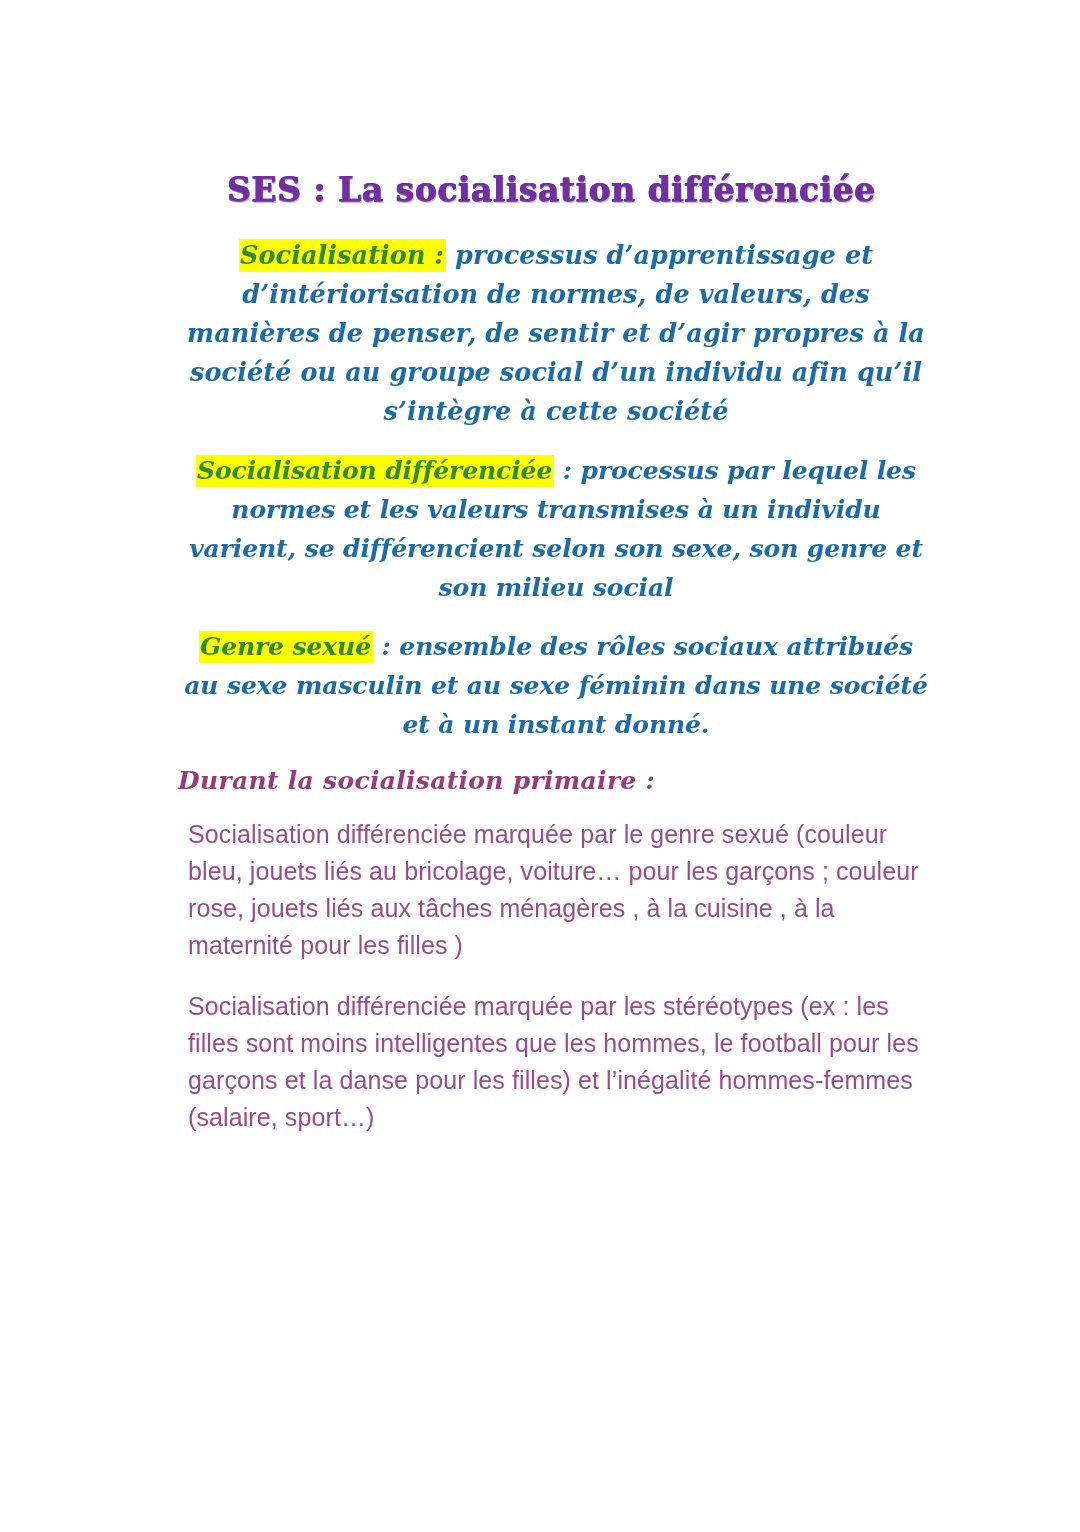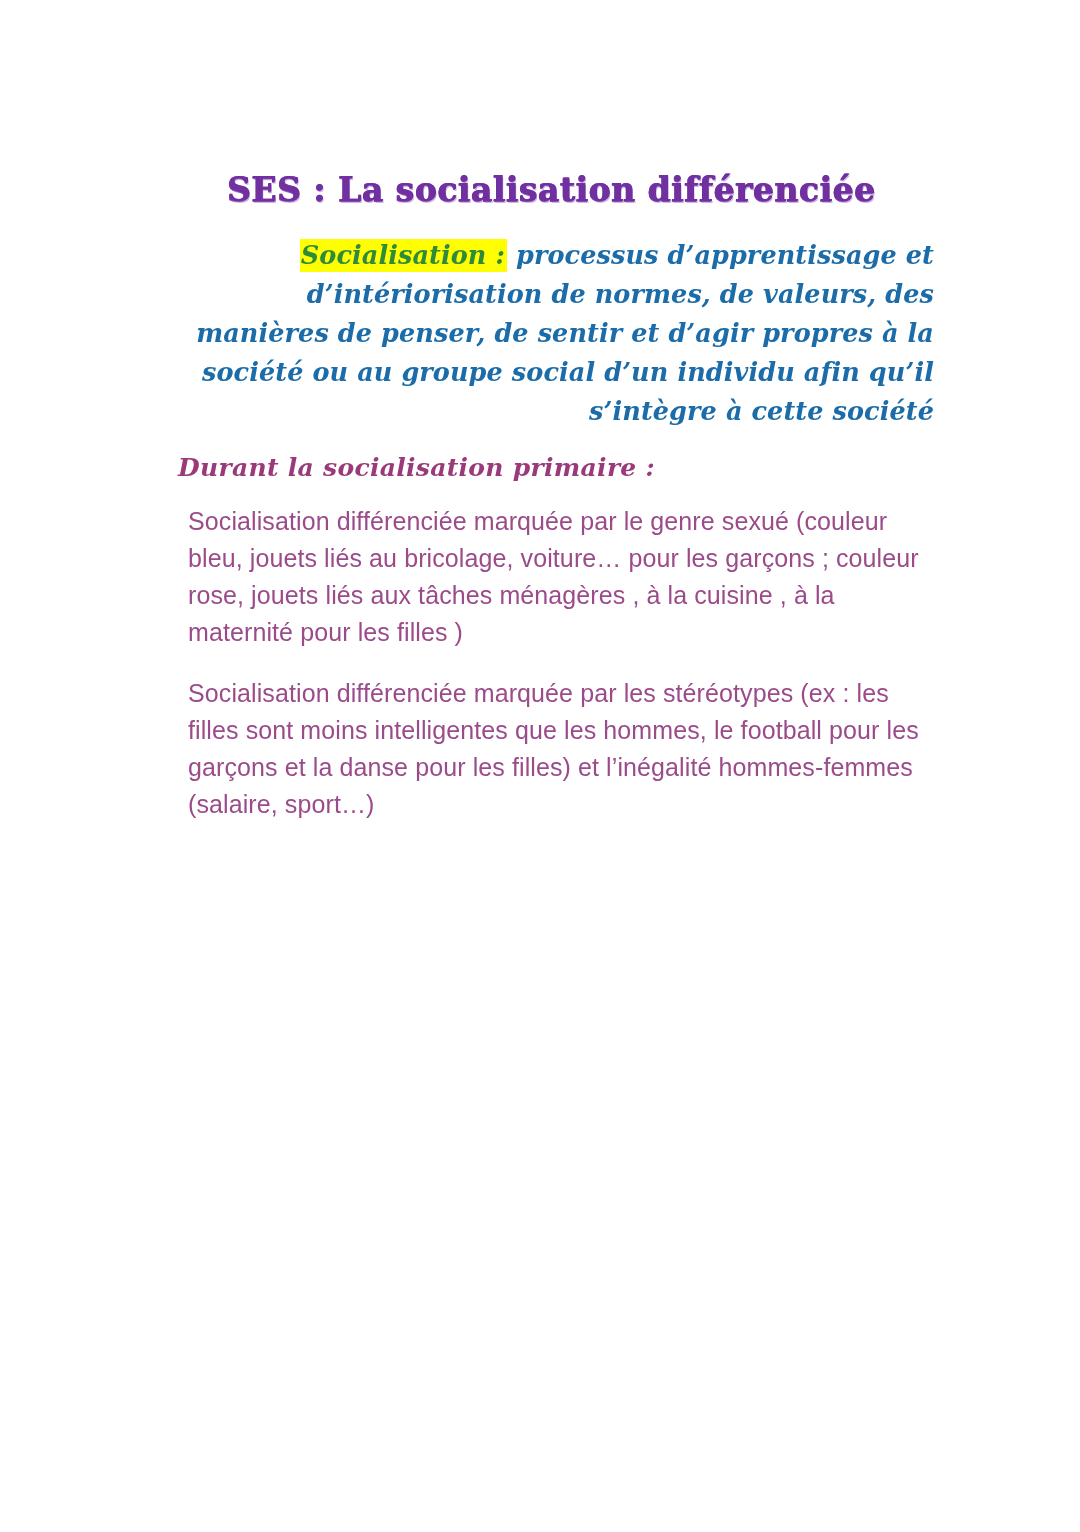--- a/index.html
+++ b/index.html
@@ -56,21 +56,21 @@
   
   .def-block {
     font-family: "DejaVu Serif", "Liberation Serif", serif;
     font-style: italic;
     font-weight: 700;
     font-size: 25.5px;
     line-height: 39px;
     color: #1B6CA8;
     margin: 0 0 20px 0;
     letter-spacing: 0.1px;
-    text-align: right;
+    text-align: center;
   }
   
   .def-block.upright {
     font-size: 25px;
     letter-spacing: -0.1px;
   }
 
   .hl {
     background-color: #FFFF00;
     color: #2E8B3A;
@@ -109,22 +109,28 @@
 
 <div class="page">
   <div class="content">
 
     <h1 class="doc-title">SES : La socialisation différenciée</h1>
 
     <p class="def-block">
       <span class="hl">Socialisation :</span><span> processus d’apprentissage et d’intériorisation de normes, de valeurs, des manières de penser, de sentir et d’agir propres à la société ou au groupe social d’un individu afin qu’il s’intègre à cette société</span>
     </p>
 
+    <p class="def-block upright">
+      <span class="hl">Socialisation différenciée</span><span> : processus par lequel les normes et les valeurs transmises à un individu varient, se différencient selon son sexe, son genre et son milieu social</span>
+    </p>
 
 
+    <p class="def-block upright">
+      <span class="hl">Genre sexué</span><span> : ensemble des rôles sociaux attribués au sexe masculin et au sexe féminin dans une société et à un instant donné.</span>
+    </p>
 
 
     <h2 class="sec-heading">Durant la socialisation primaire :</h2>
     <p class="body-para">Socialisation différenciée marquée par le genre sexué (couleur bleu, jouets liés au bricolage, voiture… pour les garçons ; couleur rose, jouets liés aux tâches ménagères , à la cuisine , à la maternité pour les filles )</p>
 
     <div class="spacer-lg"></div>
 
     <p class="body-para">Socialisation différenciée marquée par les stéréotypes (ex : les filles sont moins intelligentes que les hommes, le football pour les garçons et la danse pour les filles) et l’inégalité hommes-femmes (salaire, sport…)</p>
 
   </div>

